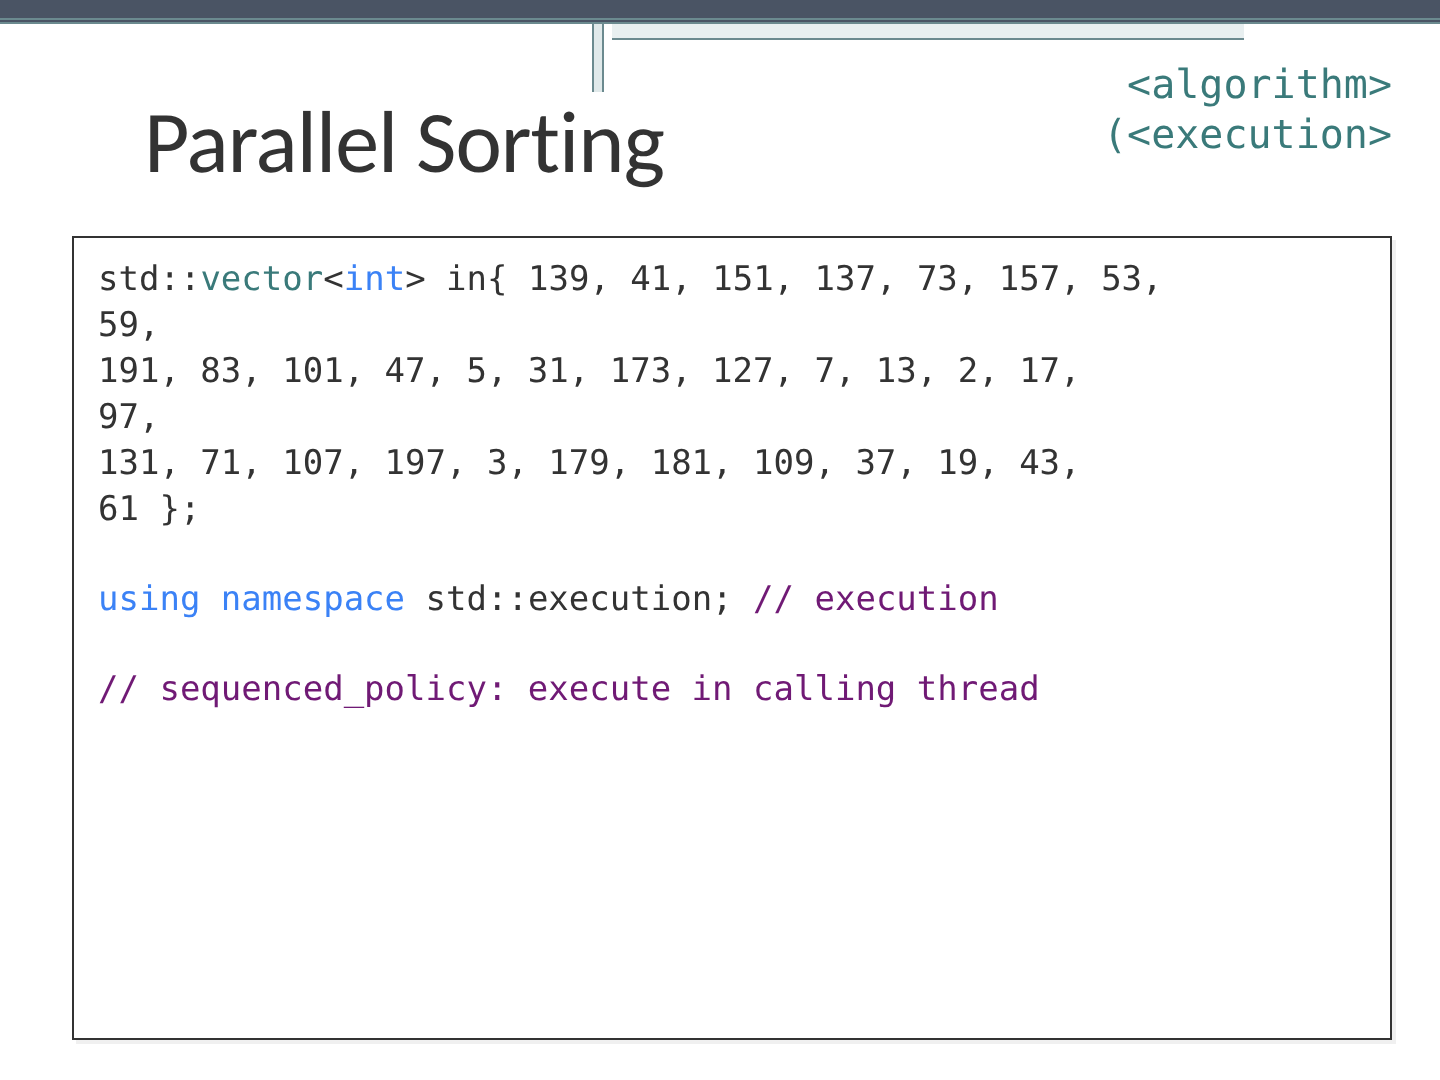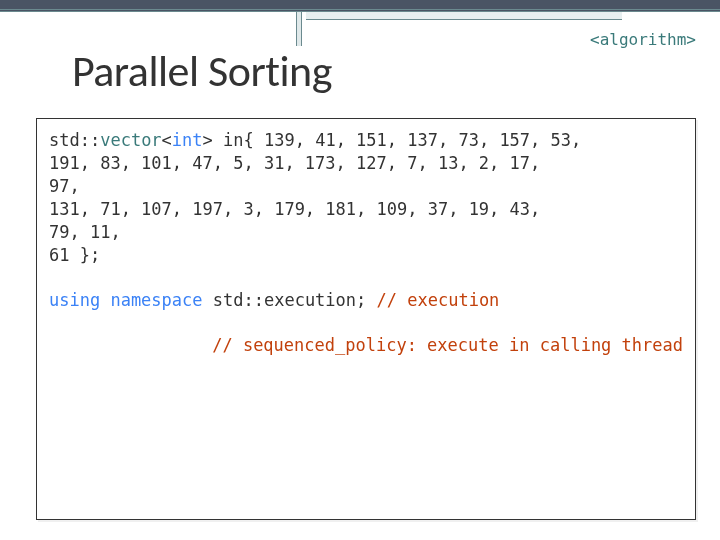--- a/index.html
+++ b/index.html
@@ -1,45 +1,46 @@
 <!DOCTYPE html>
 <html><head>
   <meta charset="utf-8">
   <style>
     * { margin: 0; padding: 0; box-sizing: border-box; }
     body { width: 720px; height: 540px; font-family: Calibri, Arial, sans-serif; background: #fff; overflow: hidden; }
     .topbar { height: 12px; background: #4a5464; border-bottom: 3px double #6b8a8f; }
     .ribbon { position: absolute; top: 12px; left: 296px; width: 6px; height: 34px; background:#e0e9ea;border-left:1px solid #6b8a8f;border-right:1px solid #6b8a8f;}
     .ribbon2{ position: absolute; top: 12px; left: 306px; width:316px;height:8px;background:#e8eff0;border-bottom:1px solid #6b8a8f;}
-    .hdr-includes { position: absolute; top: 30px; right: 24px; font-family: Consolas, monospace; font-size: 16px; color: #3a7a7a; line-height: 1.25; text-align: right; }
+    .hdr-includes { position: absolute; top: 30px; right: 24px; font-family: Consolas, monospace; font-size: 20px; color: #3a7a7a; line-height: 1.25; text-align: right; }
     .title { position: absolute; top: 44px; left: 36px; font-size: 44px; color:#333; font-weight: 400; letter-spacing:-0.5px;margin-left:36px;}
     .codebox { position: absolute; top: 118px; left: 36px; right: 24px; bottom: 20px; border: 1px solid #333; background: #fff; padding: 10px 12px; font-family: Consolas, monospace; font-size: 17px; color: #333; line-height: 1.35; box-shadow: 2px 2px 0 rgba(0,0,0,0.06);}
     .kw { color: #3b82f6; }
     .ty { color: #3a7a7a; }
-    .cm { color: #c2410c; text-align: right; }
+    .cm { color: #701a75; }
     .blk { display: block; }
     .gap { height: 22px; }
   </style>
 </head>
 <body>
 
 <div class="topbar"></div>
 <div class="ribbon"></div>
 <div class="ribbon2"></div>
 
 <div class="hdr-includes">
   <div>&lt;algorithm&gt;</div>
+  <div>(&lt;execution&gt;</div>
 </div>
 
 <h1 class="title">Parallel Sorting</h1>
 
 <div class="codebox">
   <span class="blk"><span>std::</span><span class="ty">vector</span><span>&lt;</span><span class="kw">int</span><span>&gt; in{ 139, 41, 151, 137, 73, 157, 53,</span></span>
+  <span class="blk">59,</span>
   <span class="blk">  191, 83, 101, 47, 5, 31, 173, 127, 7, 13, 2, 17,</span>
   <span class="blk">97,</span>
   <span class="blk">  131, 71, 107, 197, 3, 179, 181, 109, 37, 19, 43,</span>
-  <span class="blk">79, 11,</span>
   <span class="blk">61 };</span>
   <div class="gap"></div>
   <span class="blk"><span class="kw">using namespace </span><span>std::execution;  </span><span class="cm">// execution</span></span>
   <div class="gap"></div>
   <span class="blk cm">// sequenced_policy: execute in calling thread</span>
 </div>
 
 </body></html>

